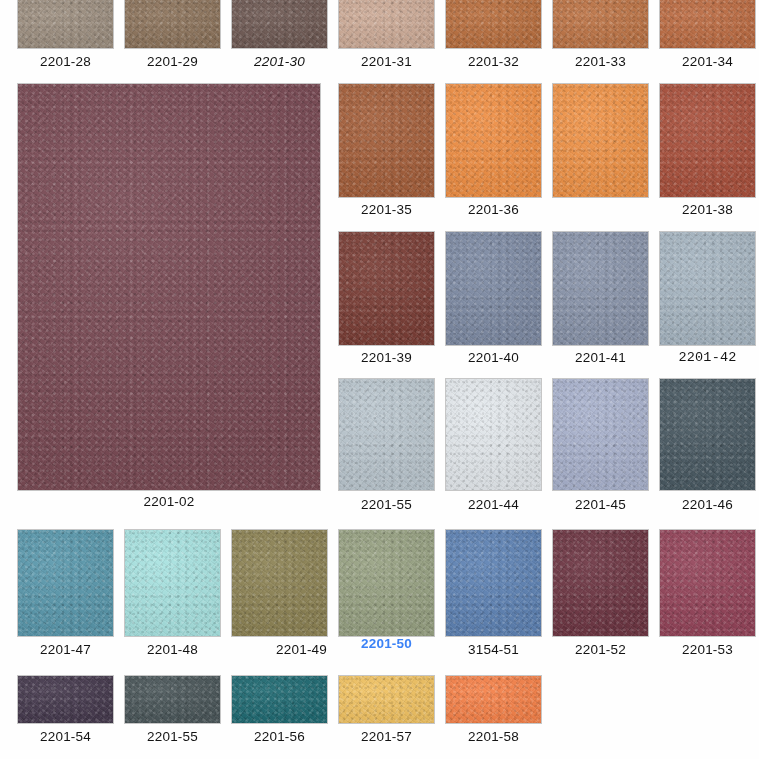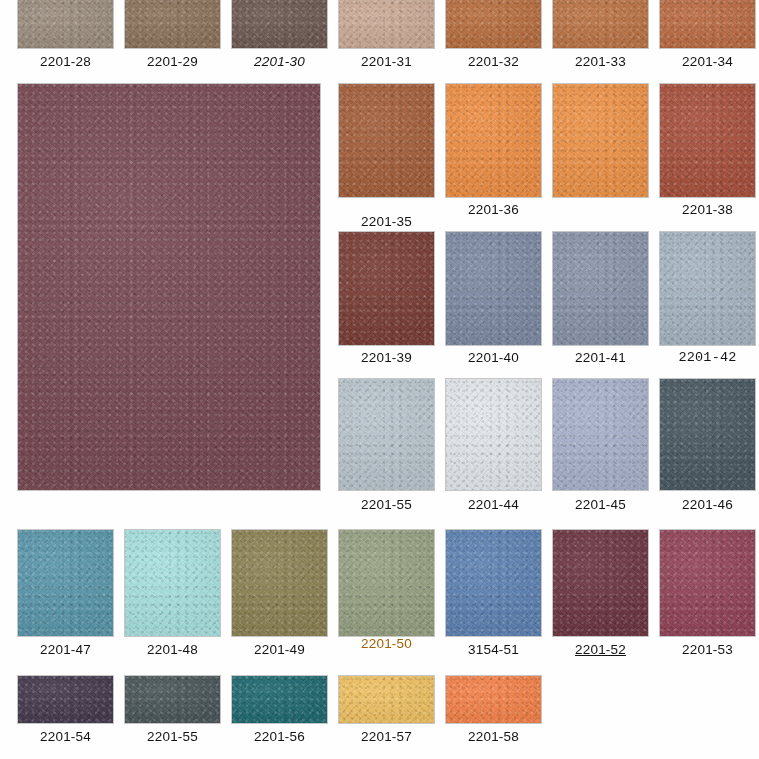--- a/index.html
+++ b/index.html
@@ -59,20 +59,21 @@
     white-space:nowrap;
   }
 </style>
 </head>
 <body>
 
 <div id="sheet" style="background: rgb(254, 254, 254);">
     <div class="sw" style="left: 18px; top: 84px; width: 302px; height: 406px;">
       <div class="chip" style="background: rgb(122, 75, 85);"></div>
     </div>
+    <div class="lbl" style="left: 18px; top: 494px; width: 302px; color: rgb(20, 20, 20);">2201-02</div>
     <div class="sw" style="left: 18px; top: 0px; width: 95px; height: 48px;">
       <div class="chip" style="background: rgb(157, 143, 128);"></div>
     </div>
     <div class="lbl" style="left: 18px; top: 54px; width: 95px; color: rgb(20, 20, 20);">2201-28</div>
     <div class="sw" style="left: 125px; top: 0px; width: 95px; height: 48px;">
       <div class="chip" style="background: rgb(141, 116, 92);"></div>
     </div>
     <div class="lbl" style="left: 125px; top: 54px; width: 95px; color: rgb(20, 20, 20);">2201-29</div>
     <div class="sw" style="left: 232px; top: 0px; width: 95px; height: 48px;">
       <div class="chip" style="background: rgb(111, 90, 84);"></div>
@@ -90,21 +91,21 @@
       <div class="chip" style="background: rgb(189, 116, 70);"></div>
     </div>
     <div class="lbl" style="left: 553px; top: 54px; width: 95px; color: rgb(20, 20, 20);">2201-33</div>
     <div class="sw" style="left: 660px; top: 0px; width: 95px; height: 48px;">
       <div class="chip" style="background: rgb(188, 108, 67);"></div>
     </div>
     <div class="lbl" style="left: 660px; top: 54px; width: 95px; color: rgb(20, 20, 20);">2201-34</div>
     <div class="sw" style="left: 339px; top: 84px; width: 95px; height: 113px;">
       <div class="chip" style="background: rgb(165, 96, 60);"></div>
     </div>
-    <div class="lbl" style="left: 339px; top: 202px; width: 95px; color: rgb(20, 20, 20); margin-top: 12px;">2201-35</div>
+    <div class="lbl" style="left: 339px; top: 202px; width: 95px; color: rgb(20, 20, 20);">2201-35</div>
     <div class="sw" style="left: 446px; top: 84px; width: 95px; height: 113px;">
       <div class="chip" style="background: rgb(239, 143, 69);"></div>
     </div>
     <div class="lbl" style="left: 446px; top: 202px; width: 95px; color: rgb(20, 20, 20);">2201-36</div>
     <div class="sw" style="left: 553px; top: 84px; width: 95px; height: 113px;">
       <div class="chip" style="background: rgb(239, 147, 72);"></div>
     </div>
     <div class="lbl" style="left: 553px; top: 202px; width: 95px; color: rgb(20, 20, 20); margin-top: 44px;">2201-37</div>
     <div class="sw" style="left: 660px; top: 84px; width: 95px; height: 113px;">
       <div class="chip" style="background: rgb(169, 81, 61);"></div>
@@ -146,33 +147,33 @@
       <div class="chip" style="background: rgb(90, 152, 172);"></div>
     </div>
     <div class="lbl" style="left: 18px; top: 642px; width: 95px; color: rgb(20, 20, 20);">2201-47</div>
     <div class="sw" style="left: 125px; top: 530px; width: 95px; height: 106px;">
       <div class="chip" style="background: rgb(168, 226, 224);"></div>
     </div>
     <div class="lbl" style="left: 125px; top: 642px; width: 95px; color: rgb(20, 20, 20);">2201-48</div>
     <div class="sw" style="left: 232px; top: 530px; width: 95px; height: 106px;">
       <div class="chip" style="background: rgb(141, 131, 85);"></div>
     </div>
-    <div class="lbl" style="left: 232px; top: 642px; width: 95px; color: rgb(20, 20, 20);">2201-49</div>
+    <div class="lbl" style="left: 232px; top: 642px; width: 95px; color: rgb(20, 20, 20); text-align: right;">2201-49</div>
     <div class="sw" style="left: 339px; top: 530px; width: 95px; height: 106px;">
       <div class="chip" style="background: rgb(152, 162, 131);"></div>
     </div>
-    <div class="lbl" style="left: 339px; top: 636px; width: 95px; color: #a16207;">2201-50</div>
+    <div class="lbl" style="left: 339px; top: 636px; width: 95px; color: #3b82f6; font-weight: bold;">2201-50</div>
     <div class="sw" style="left: 446px; top: 530px; width: 95px; height: 106px;">
       <div class="chip" style="background: rgb(95, 131, 180);"></div>
     </div>
     <div class="lbl" style="left: 446px; top: 642px; width: 95px; color: rgb(20, 20, 20);">3154-51</div>
     <div class="sw" style="left: 553px; top: 530px; width: 95px; height: 106px;">
       <div class="chip" style="background: rgb(110, 55, 68);"></div>
     </div>
-    <div class="lbl" style="left: 553px; top: 642px; width: 95px; color: rgb(20, 20, 20); text-decoration: underline;">2201-52</div>
+    <div class="lbl" style="left: 553px; top: 642px; width: 95px; color: rgb(20, 20, 20);">2201-52</div>
     <div class="sw" style="left: 660px; top: 530px; width: 95px; height: 106px;">
       <div class="chip" style="background: rgb(148, 69, 90);"></div>
     </div>
     <div class="lbl" style="left: 660px; top: 642px; width: 95px; color: rgb(20, 20, 20);">2201-53</div>
     <div class="sw" style="left: 18px; top: 676px; width: 95px; height: 47px;">
       <div class="chip" style="background: rgb(70, 58, 78);"></div>
     </div>
     <div class="lbl" style="left: 18px; top: 729px; width: 95px; color: rgb(20, 20, 20);">2201-54</div>
     <div class="sw" style="left: 125px; top: 676px; width: 95px; height: 47px;">
       <div class="chip" style="background: rgb(75, 87, 90);"></div>

